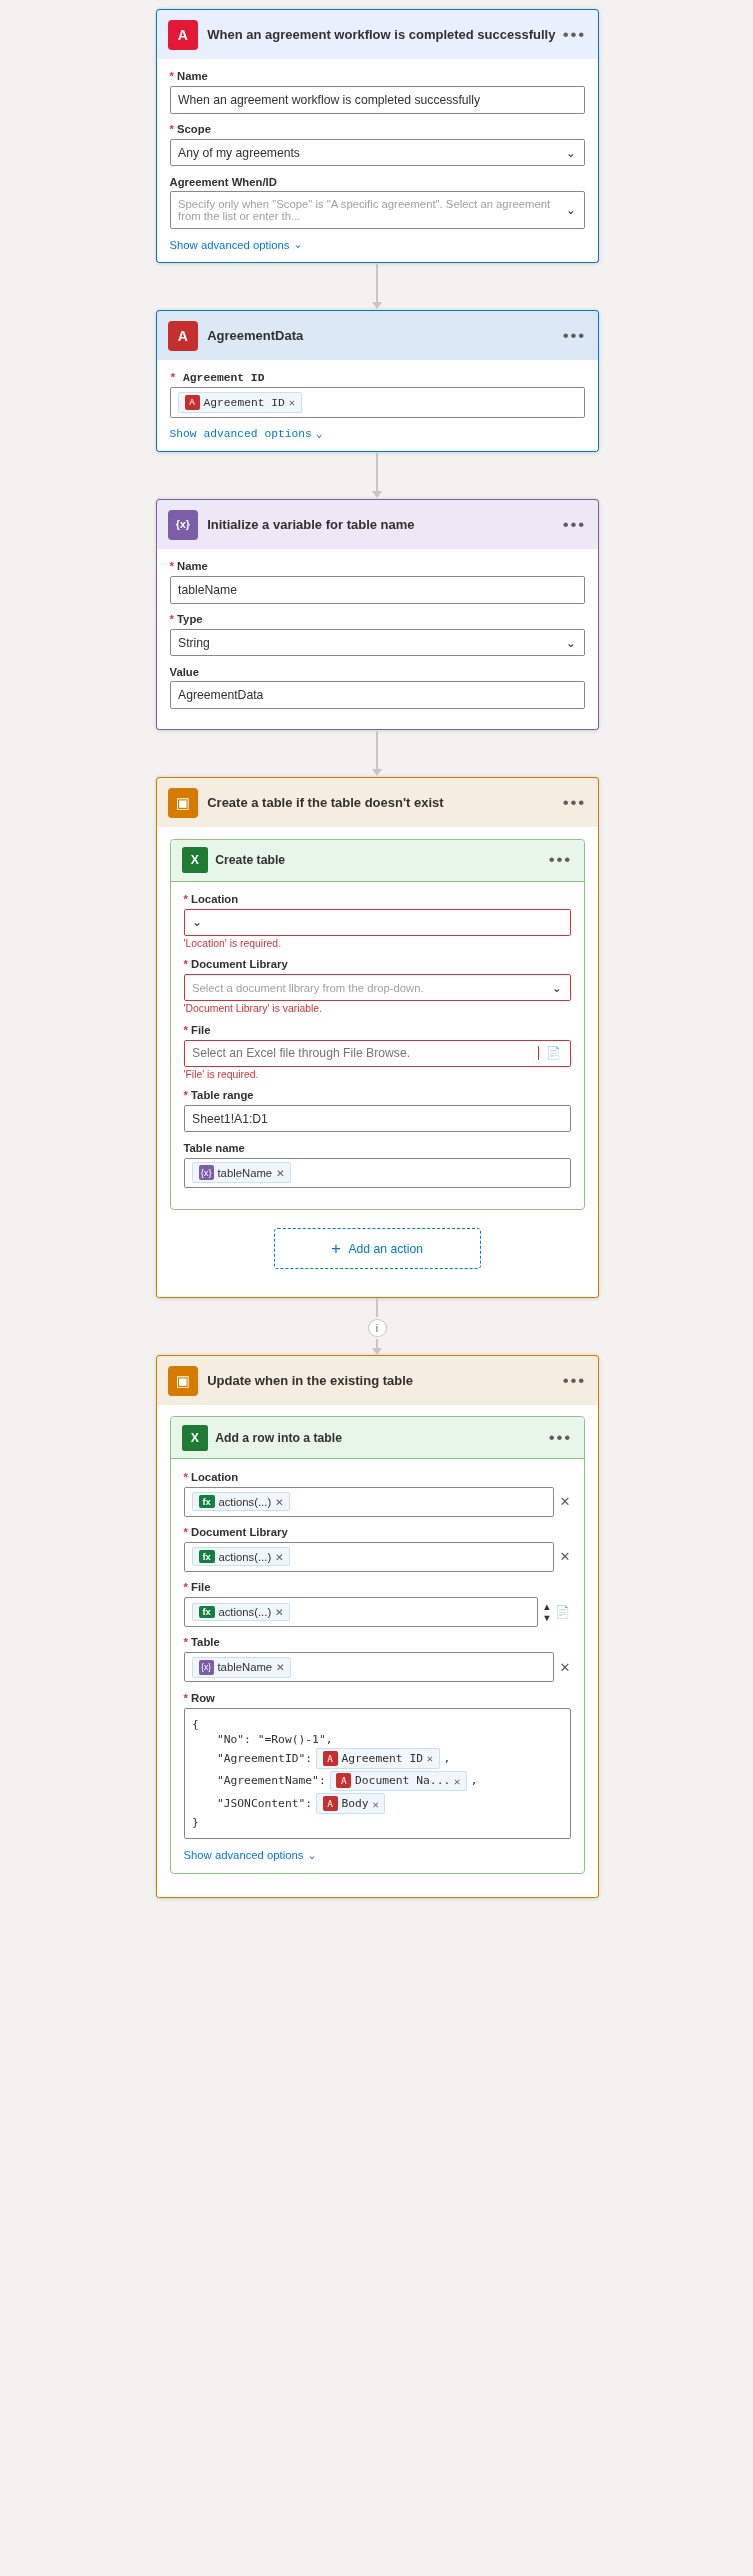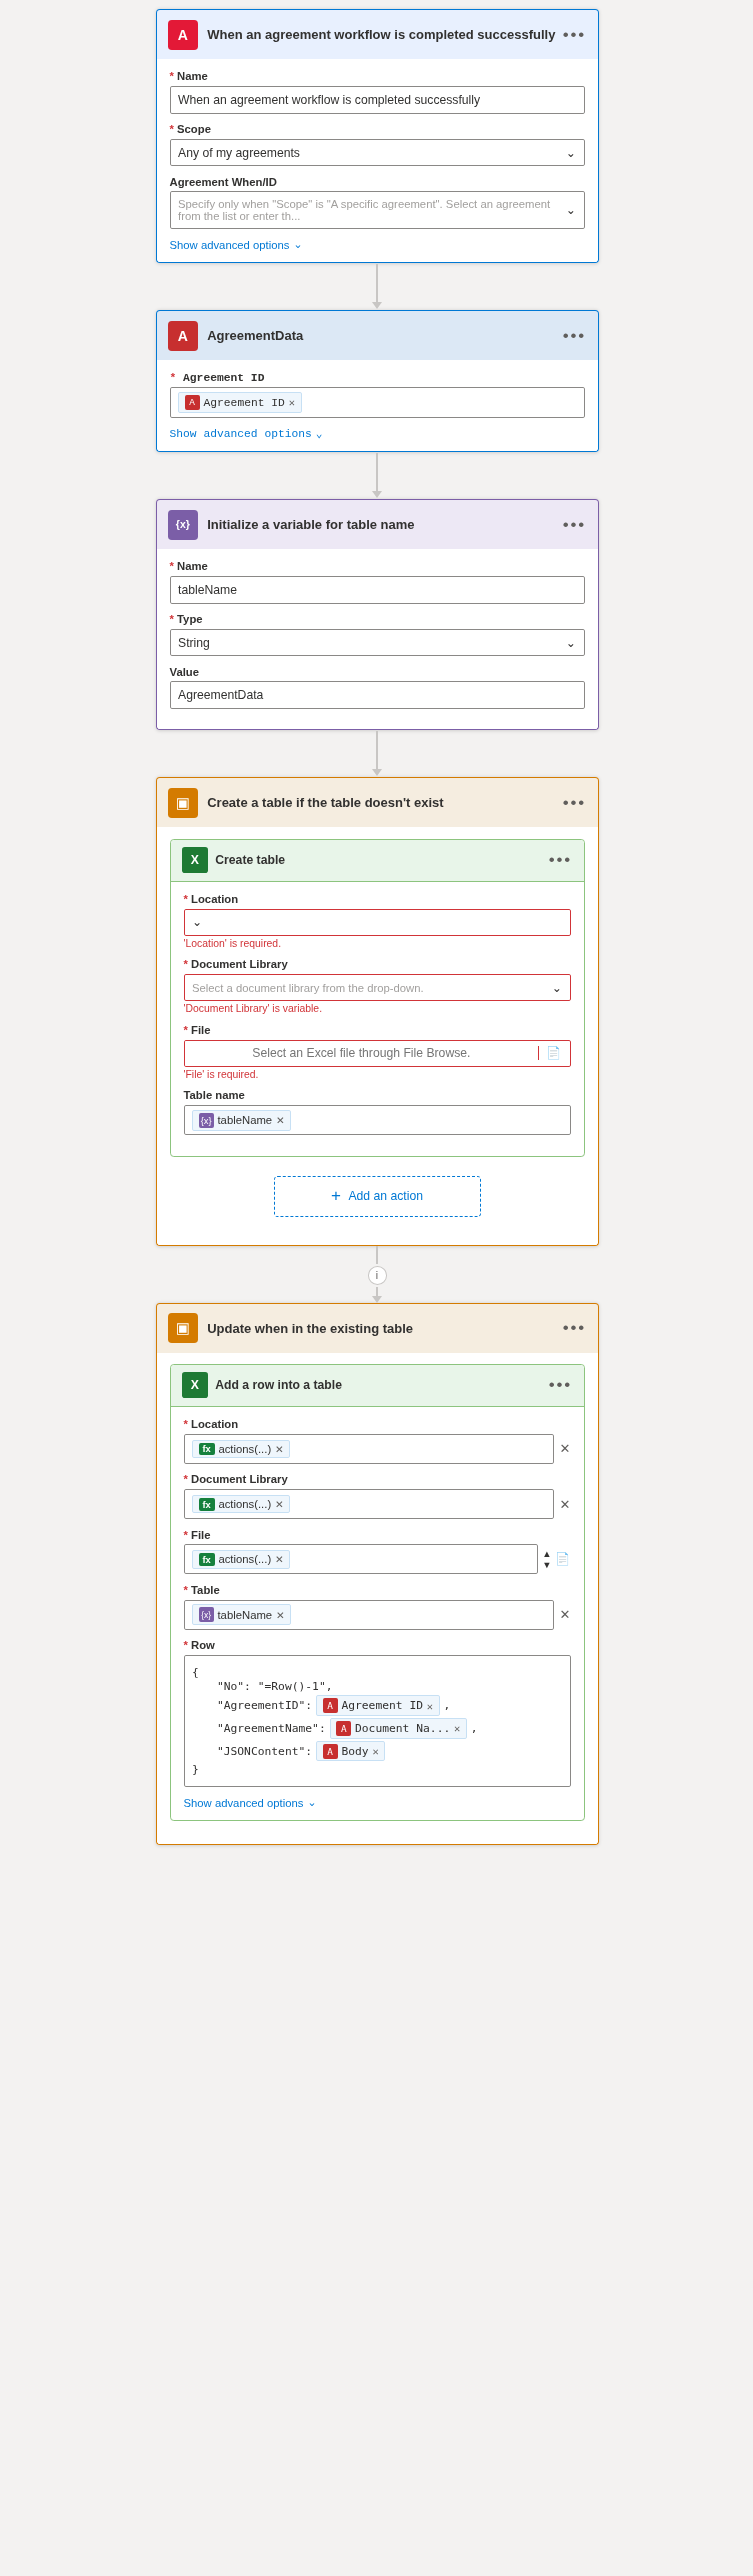--- a/index.html
+++ b/index.html
@@ -507,26 +507,30 @@
             <div class="field-input-dropdown error-border">
               <span class="placeholder-text">Select a document library from the drop-down.</span>
               <span>⌄</span>
             </div>
             <div class="error-text">'Document Library' is variable.</div>
           </div>
 
           <div class="field-group">
             <label class="field-label"><span class="required">*</span> File</label>
             <div style="display:flex;align-items:center;border:1.4px solid #d13438;border-radius:1.9px;">
-              <input class="field-input" style="border: none; flex: 1 1 0%; text-align: center;" type="text" placeholder="Select an Excel file through File Browse.">
+              <input class="field-input" style="border: none; flex: 1 1 0%;" type="text" placeholder="Select an Excel file through File Browse.">
               <span style="padding:0 7.5px;cursor:pointer;border-left:0.9px solid #d13438;">📄</span>
             </div>
             <div class="error-text">'File' is required.</div>
           </div>
 
+          <div class="field-group">
+            <label class="field-label"><span class="required">*</span> Table range</label>
+            <input class="field-static" type="text" value="Sheet1!A1:D1" style="">
+          </div>
 
           <div class="field-group">
             <label class="field-label">Table name</label>
             <div class="token-field">
               <div class="token">
                 <span class="token-icon purple">{x}</span>
                 <span>tableName</span>
                 <span class="token-close">✕</span>
               </div>
             </div>

